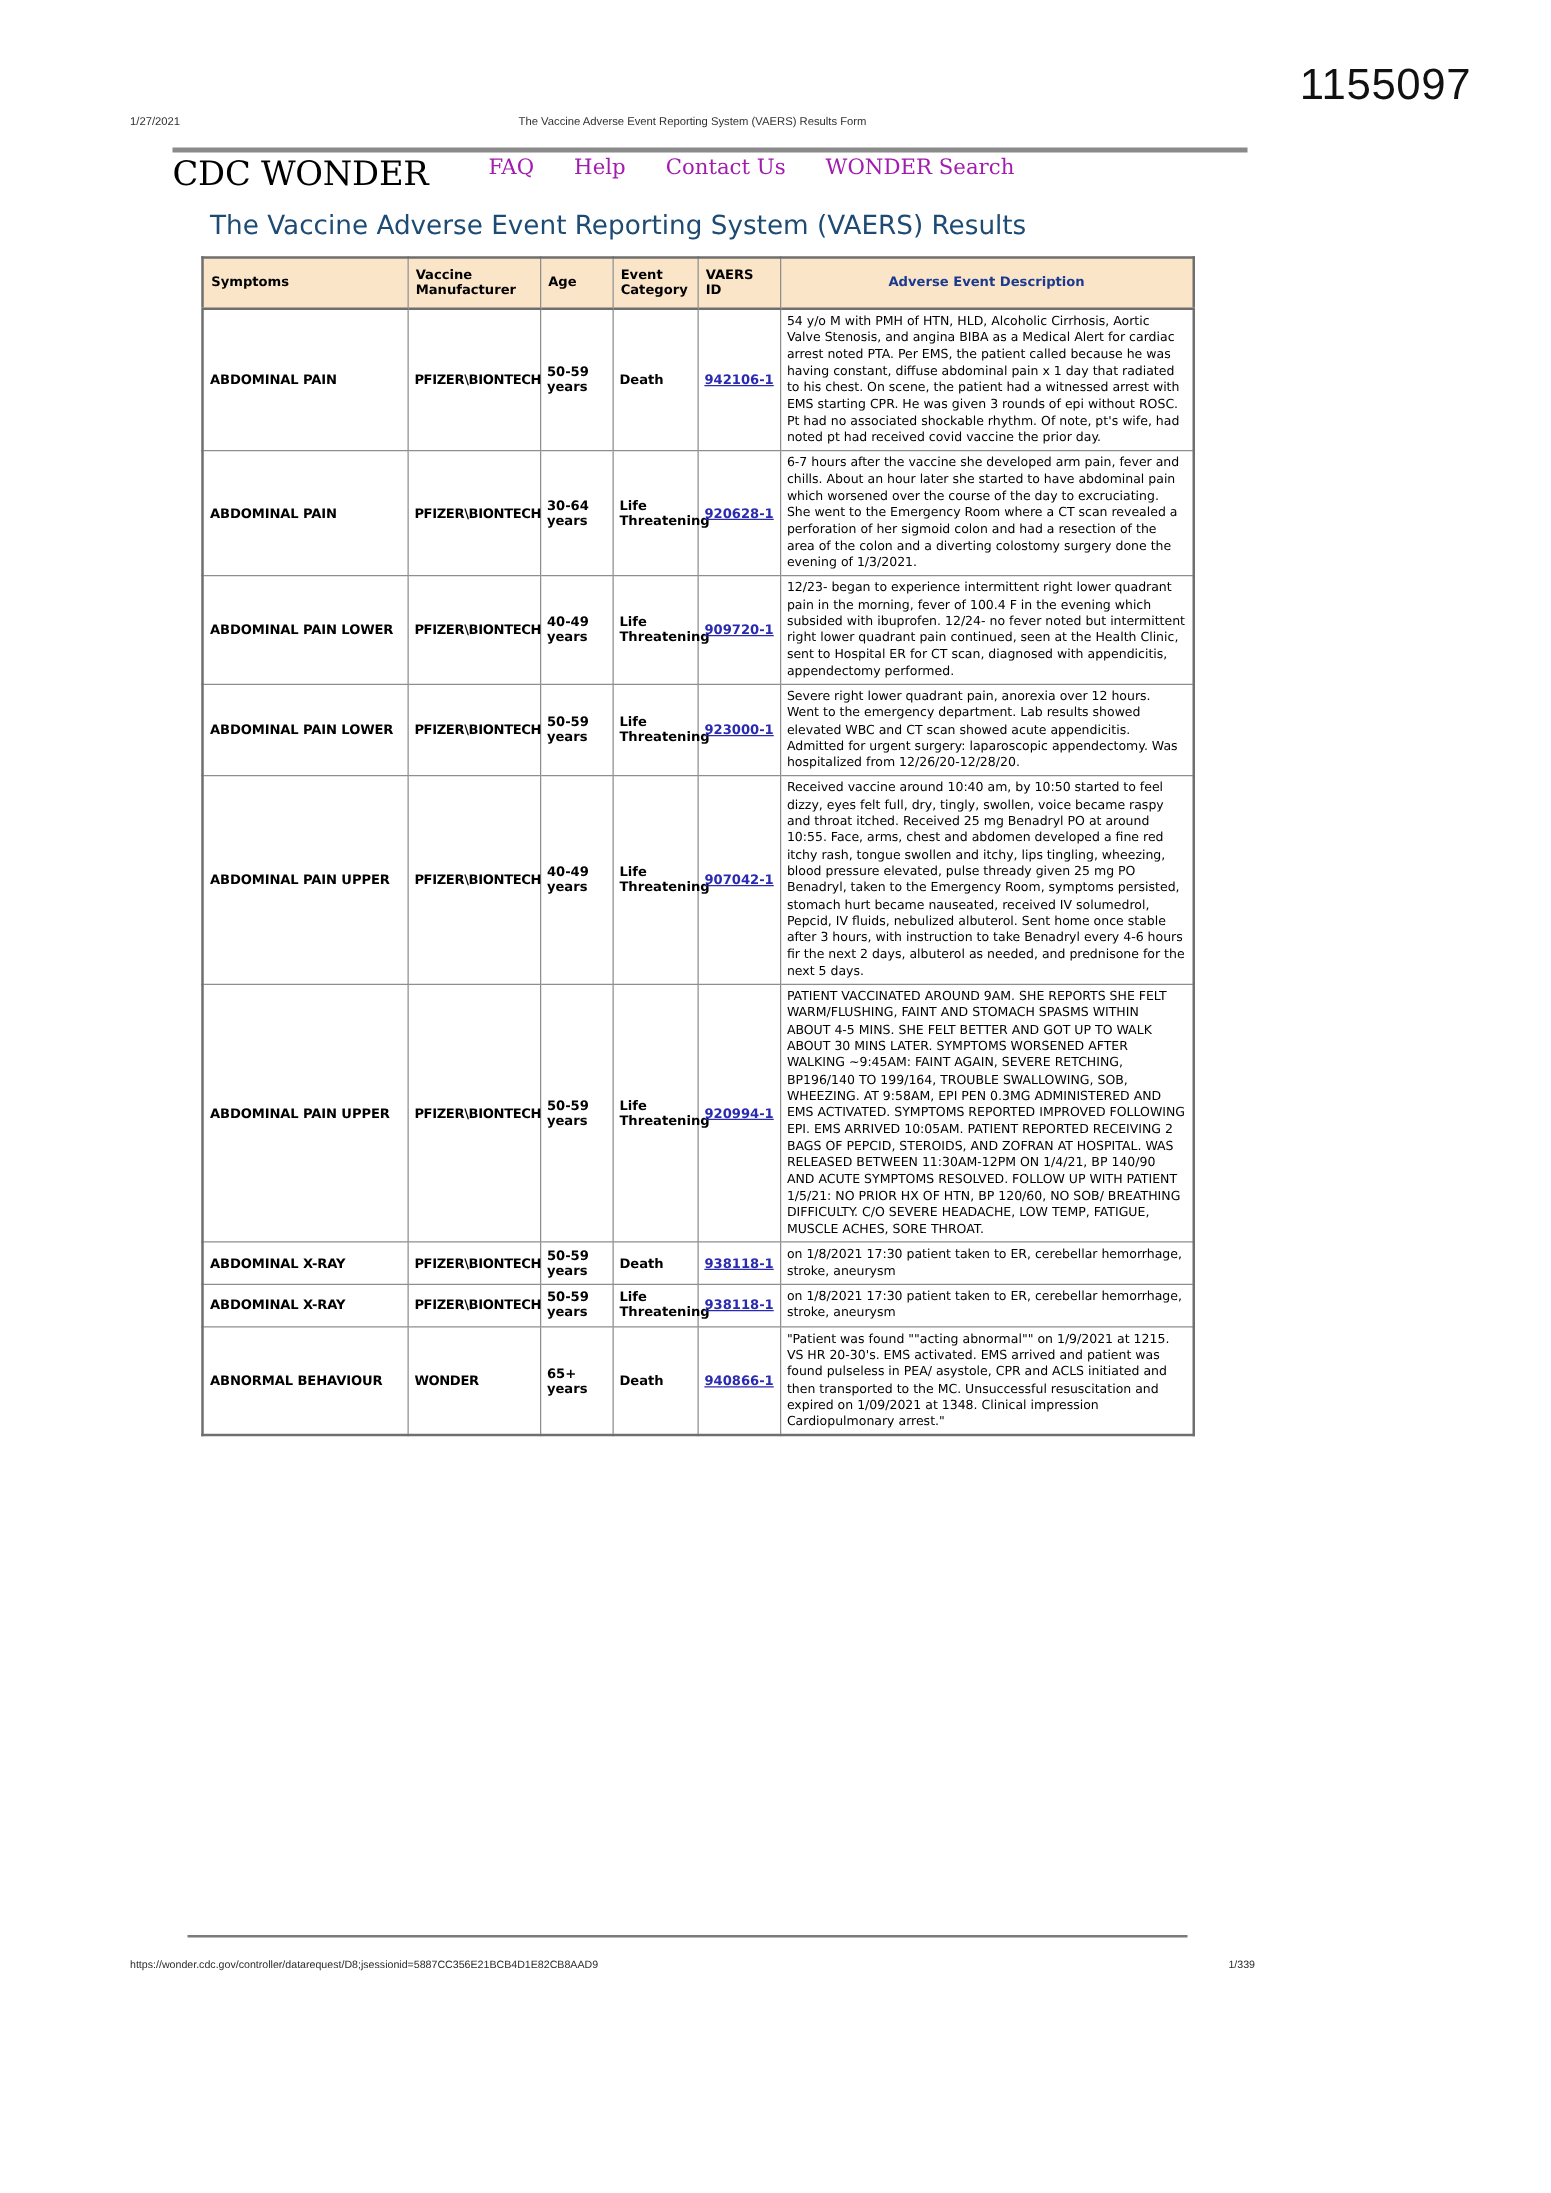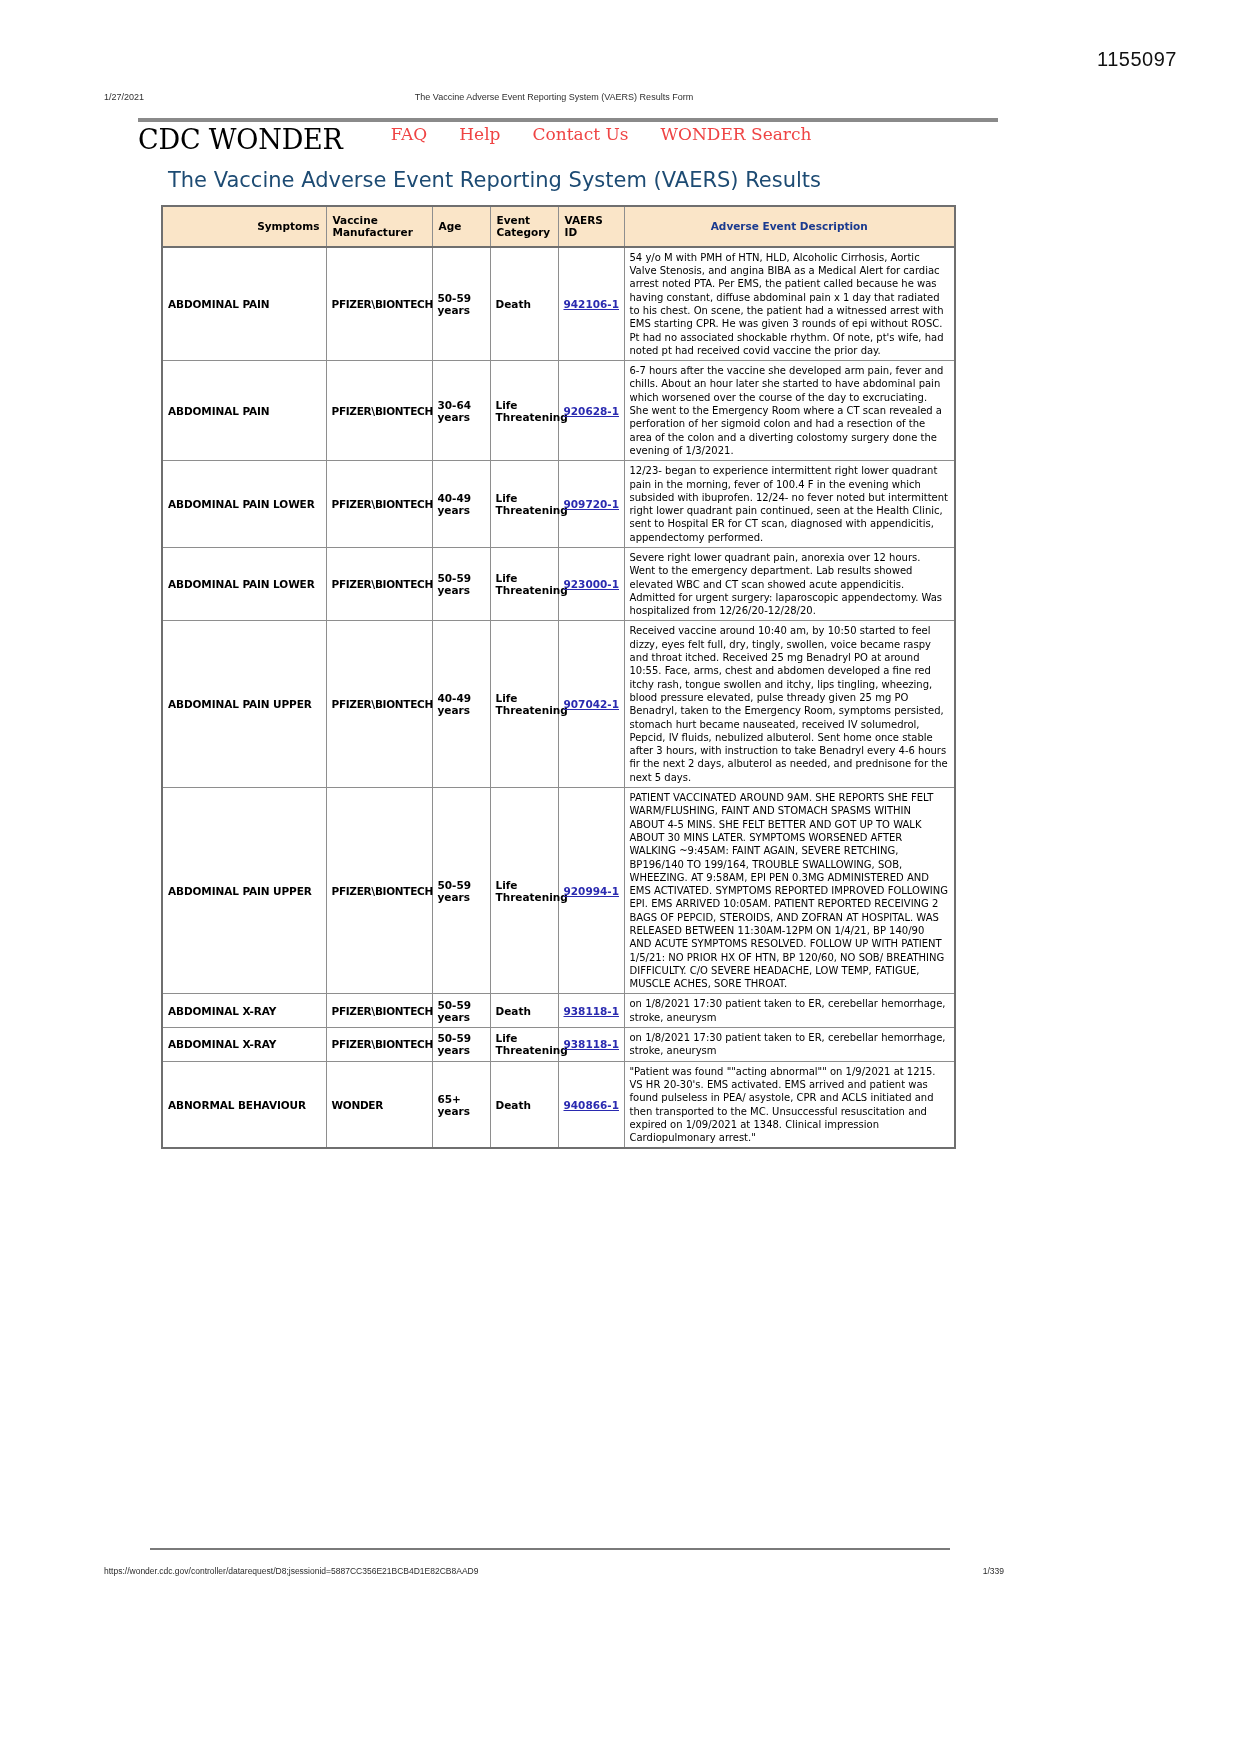--- a/index.html
+++ b/index.html
@@ -21,21 +21,21 @@
     width: 1241px;
     height: 1754px;
     background: #fff;
   }
   
   .stamp-number {
     position: absolute;
     right: 64px;
     top: 48px;
     font-family: "Liberation Sans", sans-serif;
-    font-size: 20px;
+    font-size: 35px;
     letter-spacing: 0.5px;
     color: #111;
     font-weight: 400;
   }
   
   .print-header {
     position: absolute;
     left: 104px;
     top: 92px;
     width: 900px;
@@ -76,21 +76,21 @@
     font-family: "DejaVu Serif", serif;
     font-size: 27px;
     letter-spacing: -0.2px;
     color: #000;
     margin-right: 48px;
     white-space: nowrap;
   }
   .nav-link {
     font-family: "DejaVu Serif", serif;
     font-size: 17px;
-    color: #ef4444;
+    color: #a21caf;
     text-decoration: none;
     margin-right: 32px;
     white-space: nowrap;
   }
   .nav-link:last-child { margin-right: 0; }
 
   
   .page-title {
     position: absolute;
     left: 0;
@@ -126,21 +126,21 @@
     background: #fae5c8;
     font-family: "DejaVu Sans", sans-serif;
     font-size: 10.5px;
     font-weight: bold;
     color: #000;
     text-align: left;
     line-height: 1.18;
     padding: 7px 6px;
     border-bottom: 2px solid #6f6f6f;
   }
-  table.results thead th.c-symptoms { text-align: right; }
+  table.results thead th.c-symptoms { text-align: left; }
   table.results thead th.c-desc {
     text-align: center;
     color: #1a3a8f;
   }
   
   col.w-symptoms { width: 164px; }
   col.w-manu     { width: 106px; }
   col.w-age      { width: 58px; }
   col.w-cat      { width: 68px; }
   col.w-id       { width: 66px; }

